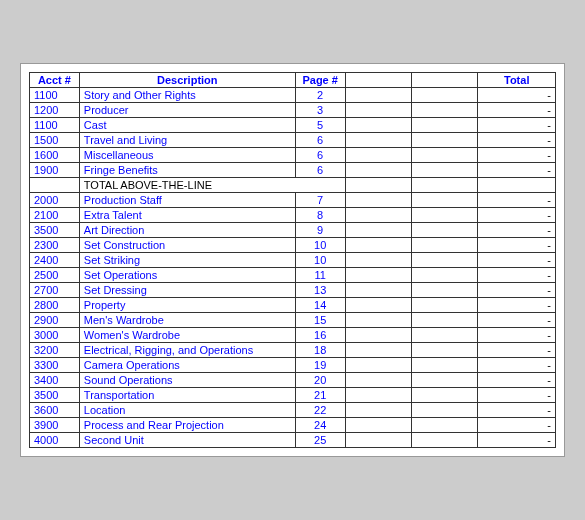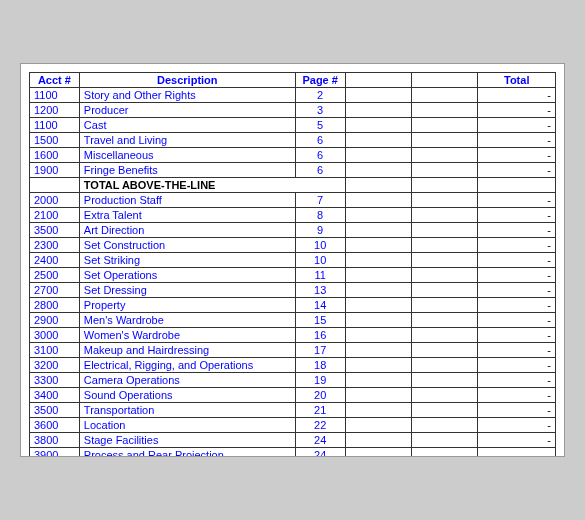--- a/index.html
+++ b/index.html
@@ -133,21 +133,21 @@
         <tr>
           <td class="acct">1900</td>
           <td class="desc">Fringe Benefits</td>
           <td class="page-num">6</td>
           <td class="empty"></td>
           <td class="empty"></td>
           <td class="dash">-</td>
         </tr>
         <tr>
           <td class="acct"></td>
-          <td class="total-label" colspan="2" style="font-weight: bold; color: rgb(0, 0, 0); margin-left: 12px;">TOTAL ABOVE-THE-LINE</td>
+          <td class="total-label" colspan="2" style="font-weight: normal; color: rgb(0, 0, 0); margin-left: 12px;">TOTAL ABOVE-THE-LINE</td>
           <td class="empty"></td>
           <td class="empty"></td>
           <td class="dash"></td>
         </tr>
         <tr>
           <td class="acct">2000</td>
           <td class="desc">Production Staff</td>
           <td class="page-num">7</td>
           <td class="empty"></td>
           <td class="empty"></td>
@@ -219,28 +219,20 @@
         </tr>
         <tr>
           <td class="acct">3000</td>
           <td class="desc">Women's Wardrobe</td>
           <td class="page-num">16</td>
           <td class="empty"></td>
           <td class="empty"></td>
           <td class="dash">-</td>
         </tr>
         <tr>
-          <td class="acct">3100</td>
-          <td class="desc">Makeup and Hairdressing</td>
-          <td class="page-num">17</td>
-          <td class="empty"></td>
-          <td class="empty"></td>
-          <td class="dash">-</td>
-        </tr>
-        <tr>
           <td class="acct">3200</td>
           <td class="desc">Electrical, Rigging, and Operations</td>
           <td class="page-num">18</td>
           <td class="empty"></td>
           <td class="empty"></td>
           <td class="dash">-</td>
         </tr>
         <tr>
           <td class="acct">3300</td>
           <td class="desc">Camera Operations</td>
@@ -262,28 +254,20 @@
           <td class="desc">Transportation</td>
           <td class="page-num">21</td>
           <td class="empty"></td>
           <td class="empty"></td>
           <td class="dash">-</td>
         </tr>
         <tr>
           <td class="acct">3600</td>
           <td class="desc">Location</td>
           <td class="page-num">22</td>
-          <td class="empty"></td>
-          <td class="empty"></td>
-          <td class="dash">-</td>
-        </tr>
-        <tr>
-          <td class="acct">3800</td>
-          <td class="desc">Stage Facilities</td>
-          <td class="page-num">24</td>
           <td class="empty"></td>
           <td class="empty"></td>
           <td class="dash">-</td>
         </tr>
         <tr>
           <td class="acct">3900</td>
           <td class="desc">Process and Rear Projection</td>
           <td class="page-num">24</td>
           <td class="empty"></td>
           <td class="empty"></td>

